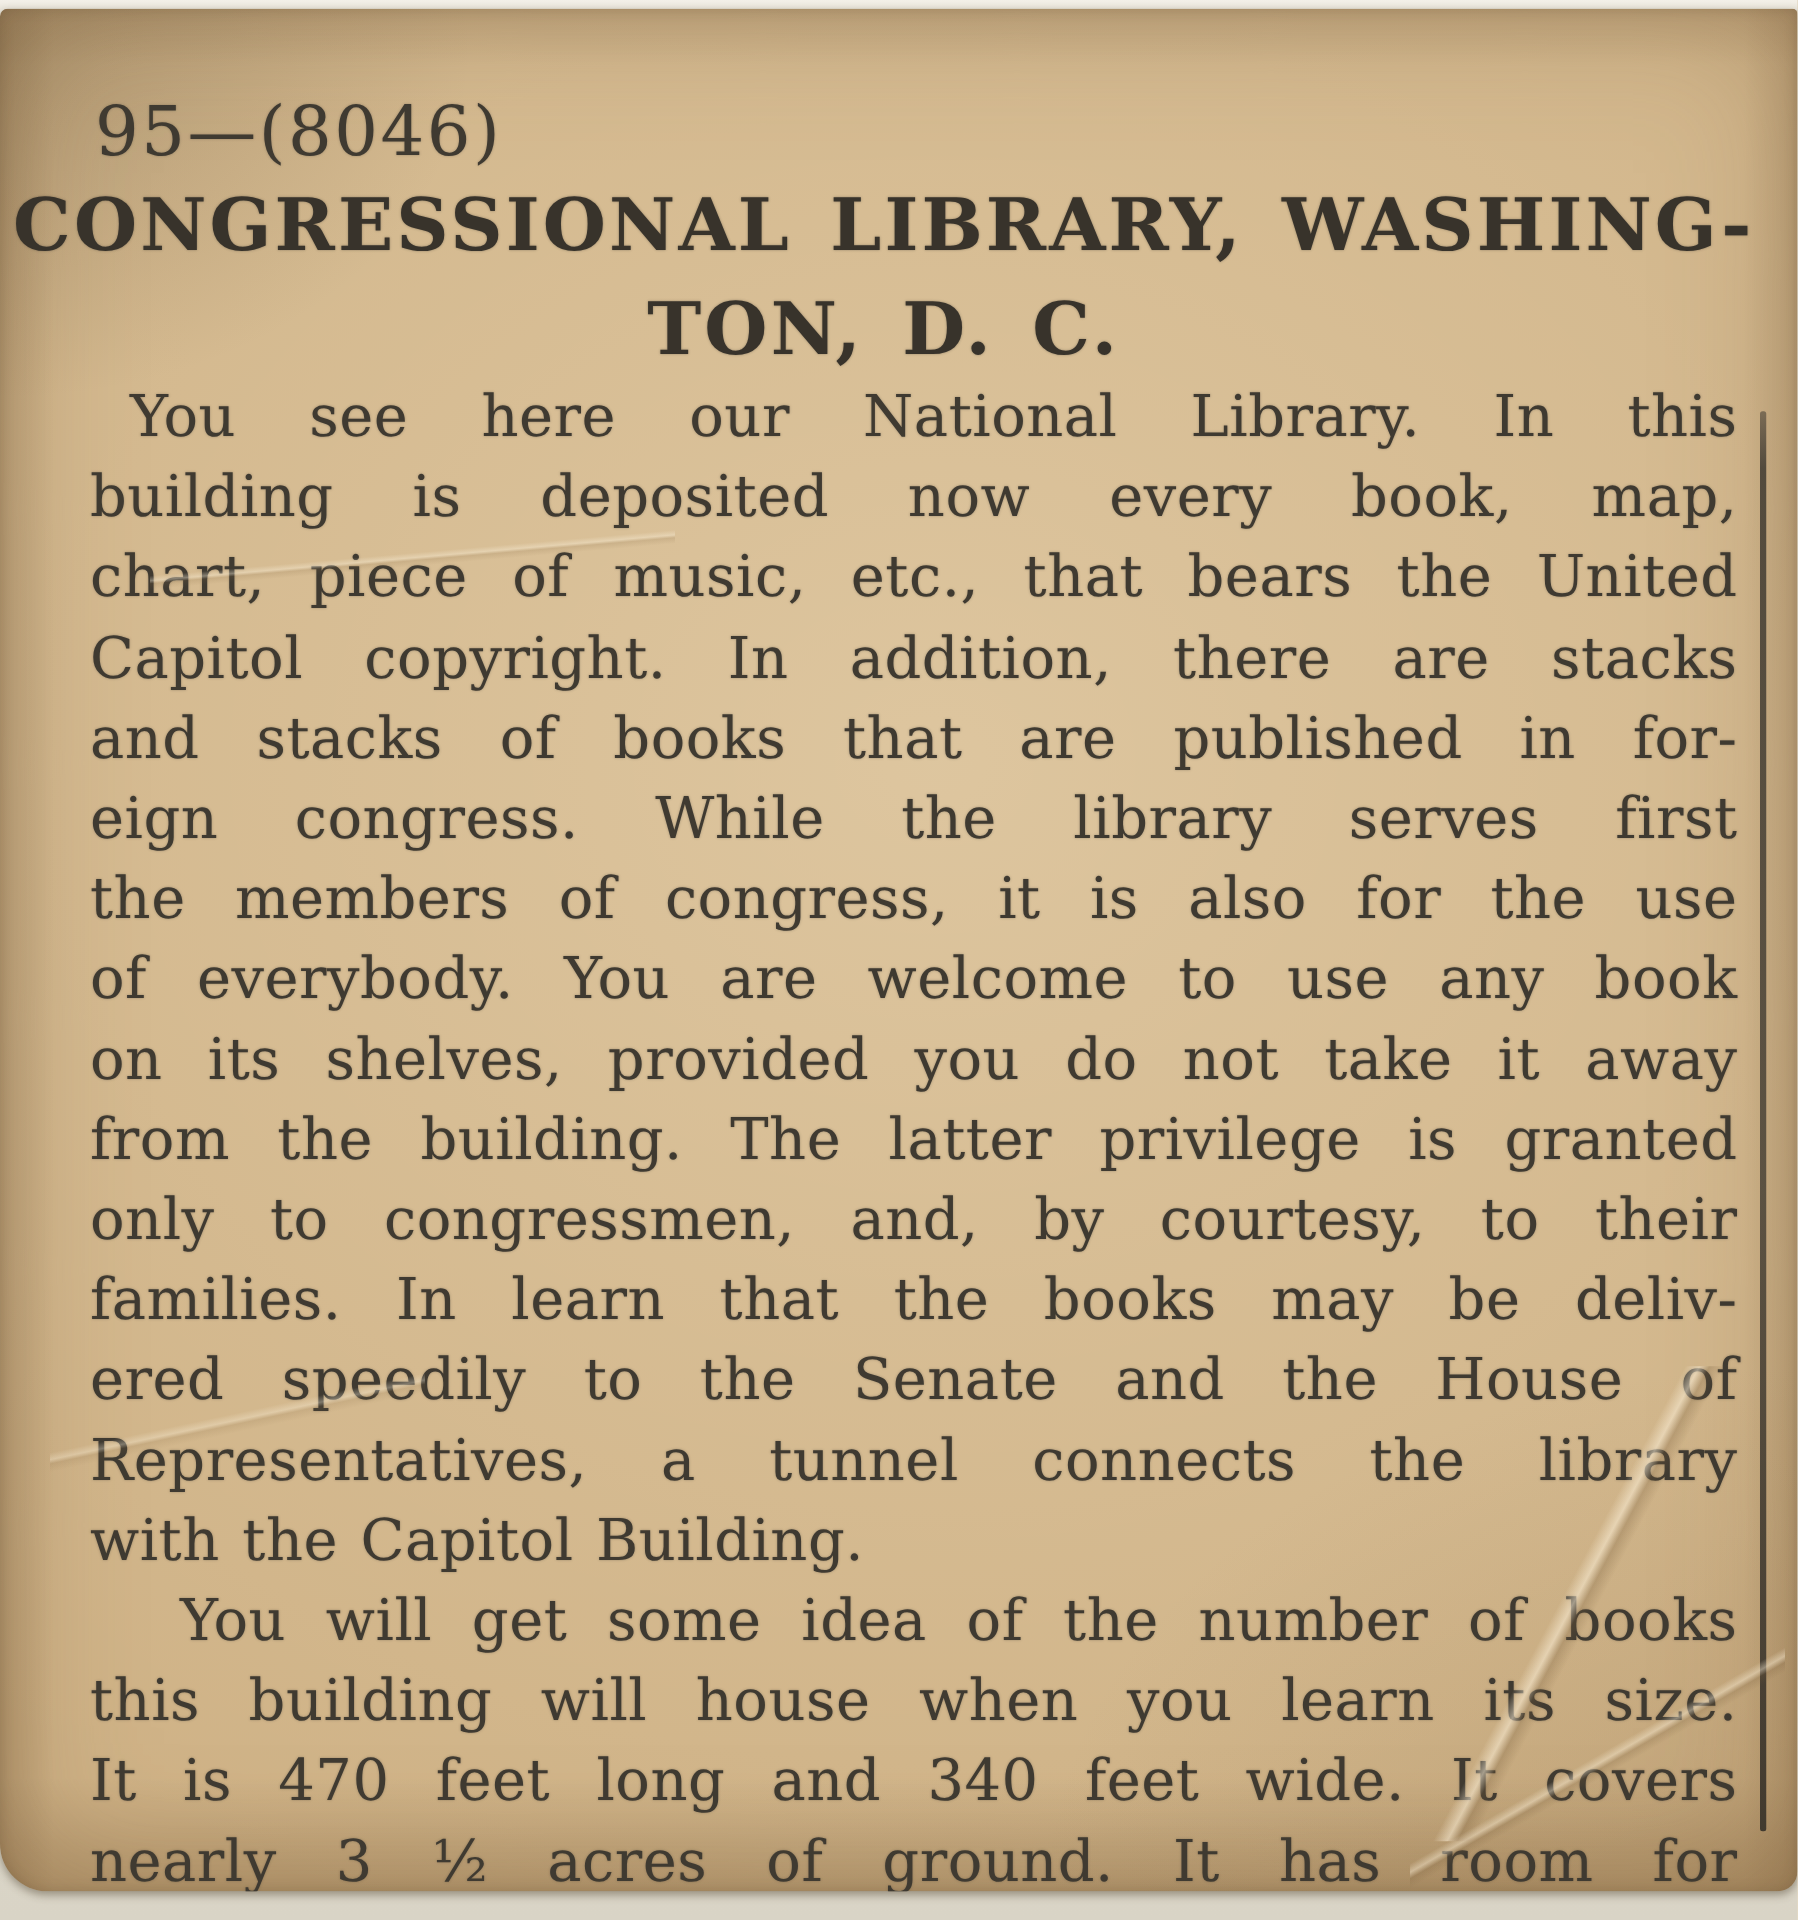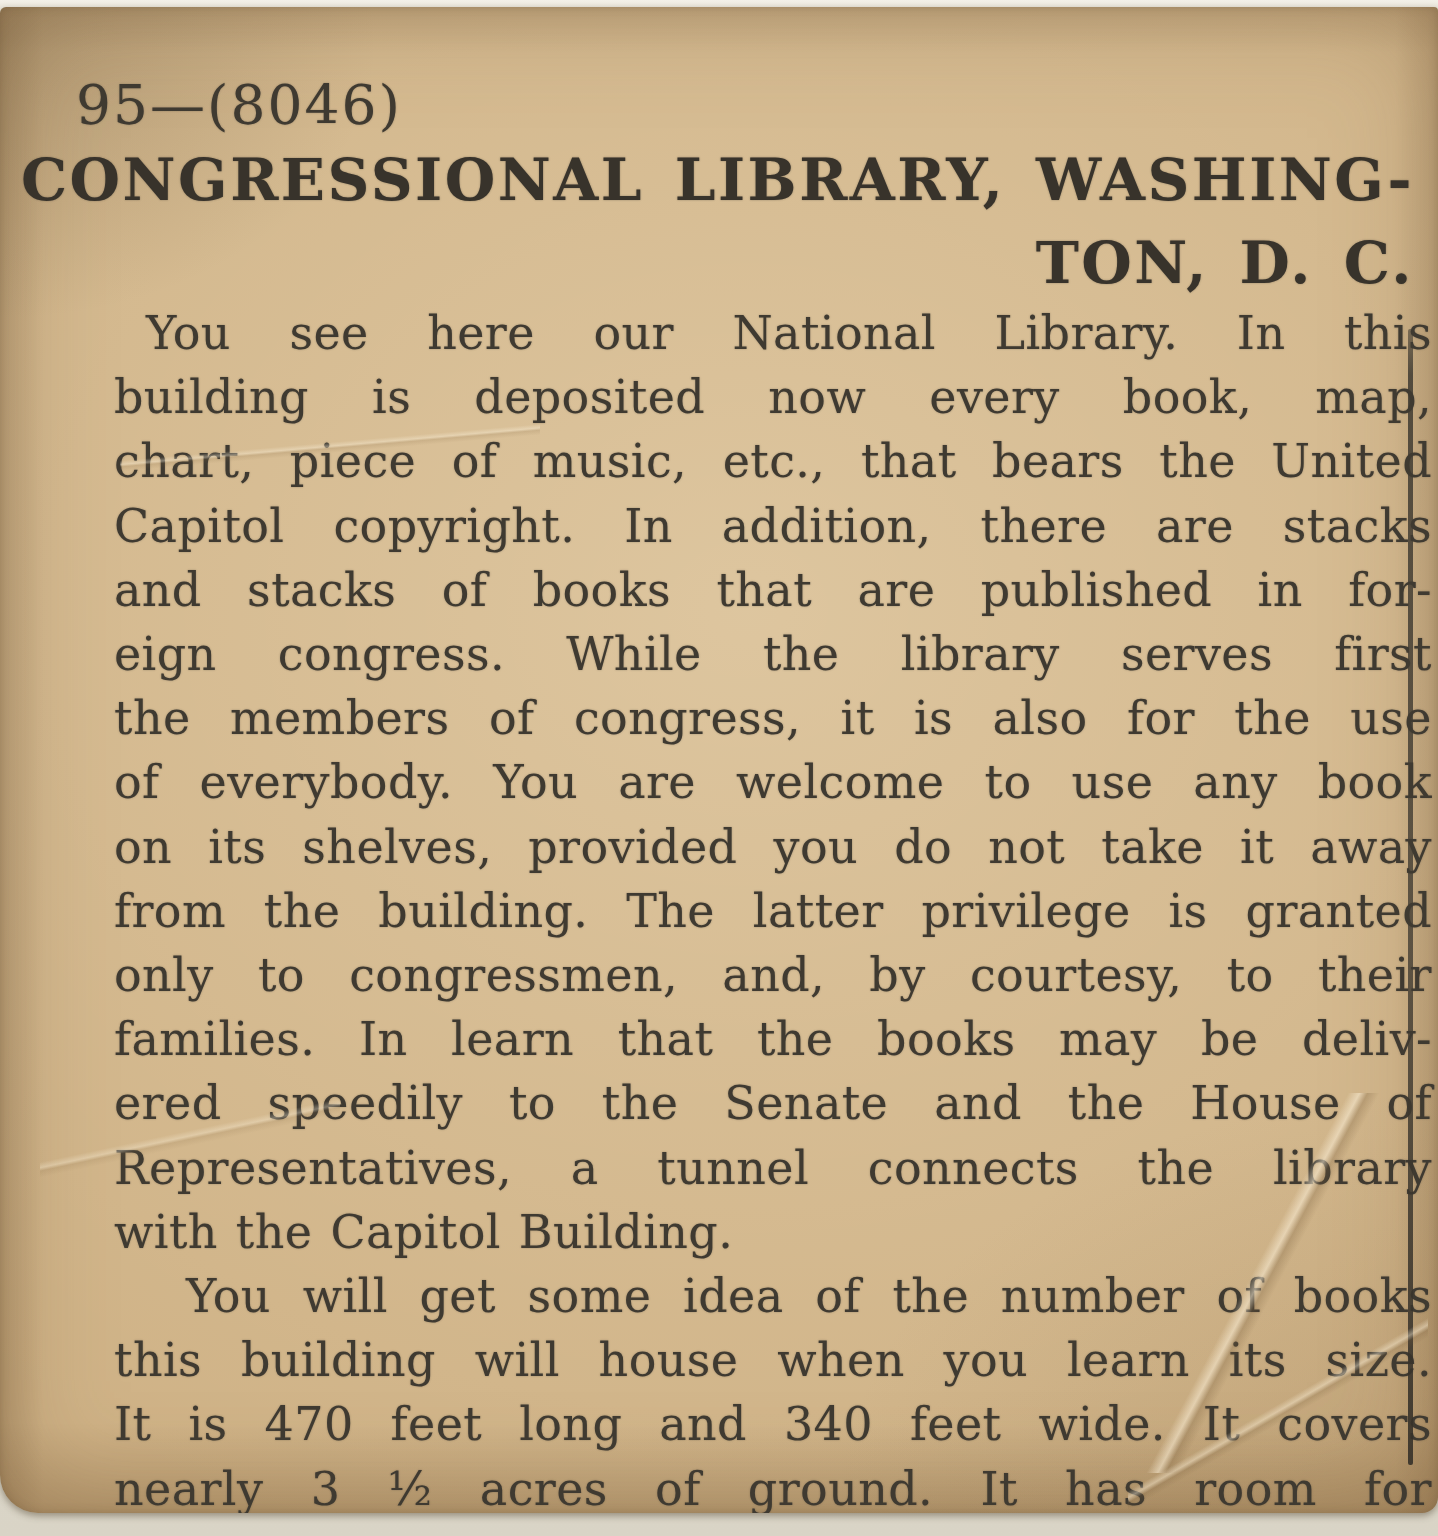--- a/index.html
+++ b/index.html
@@ -45,39 +45,38 @@
     top: 66px;
     left: 76px;
     font-size: 55px;
     letter-spacing: 2px;
   }
   .title {
     position: absolute;
     top: 132px;
     left: 0;
     right: 24px;
-    text-align: right;
+    text-align: center;
     font-weight: 700;
     font-size: 58px;
     line-height: 83px;
     letter-spacing: 2.5px;
     word-spacing: 8px;
     color: #38332b;
     text-shadow: 0 0 2px rgba(56,51,43,0.45);
   }
   .bodytext {
     position: absolute;
     top: 294px;
     left: 72px;
     width: 1318px;
     font-size: 46px;
     line-height: 64.2px;
     letter-spacing: 0.4px;
     word-spacing: 3px;
-    margin-left: 42px;
   }
   .para .line {
     text-align: justify;
     text-align-last: justify;
     white-space: normal;
   }
   .para.end-left .line:last-child { text-align-last: left; }
   .para.indent-sm .line:first-child { text-indent: 32px; }
   .para.indent-lg .line:first-child { text-indent: 72px; }
 

